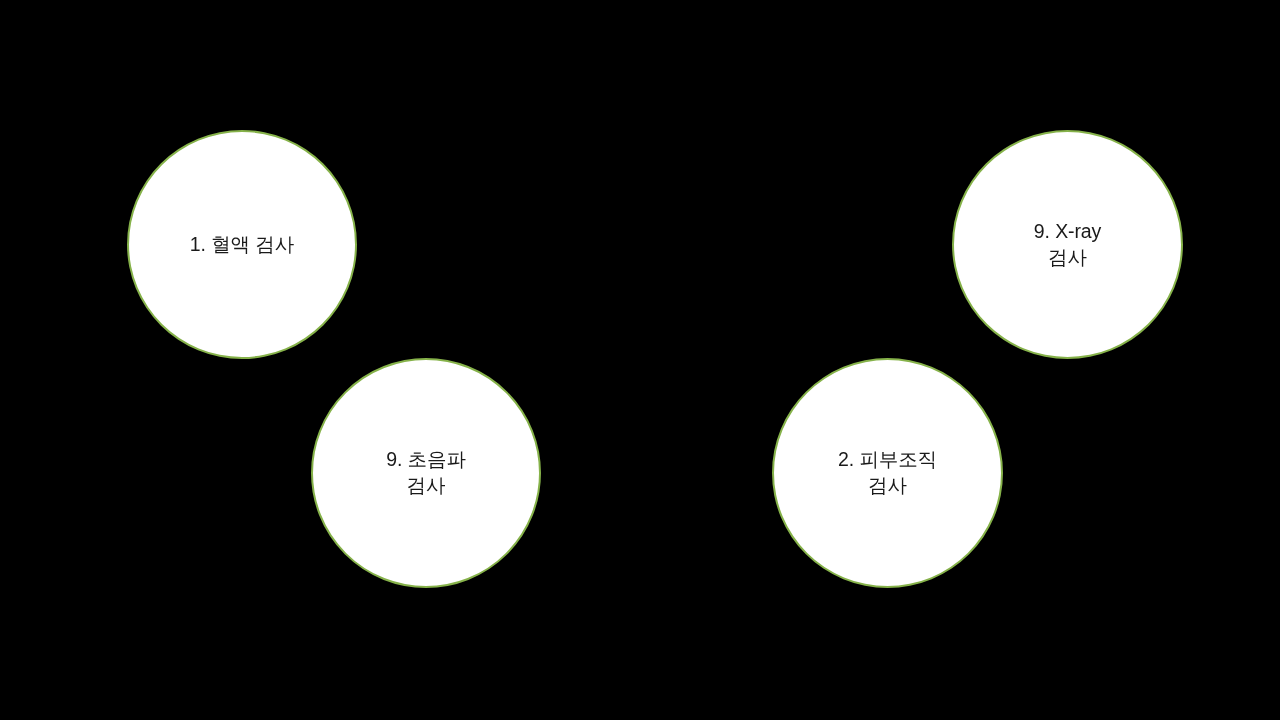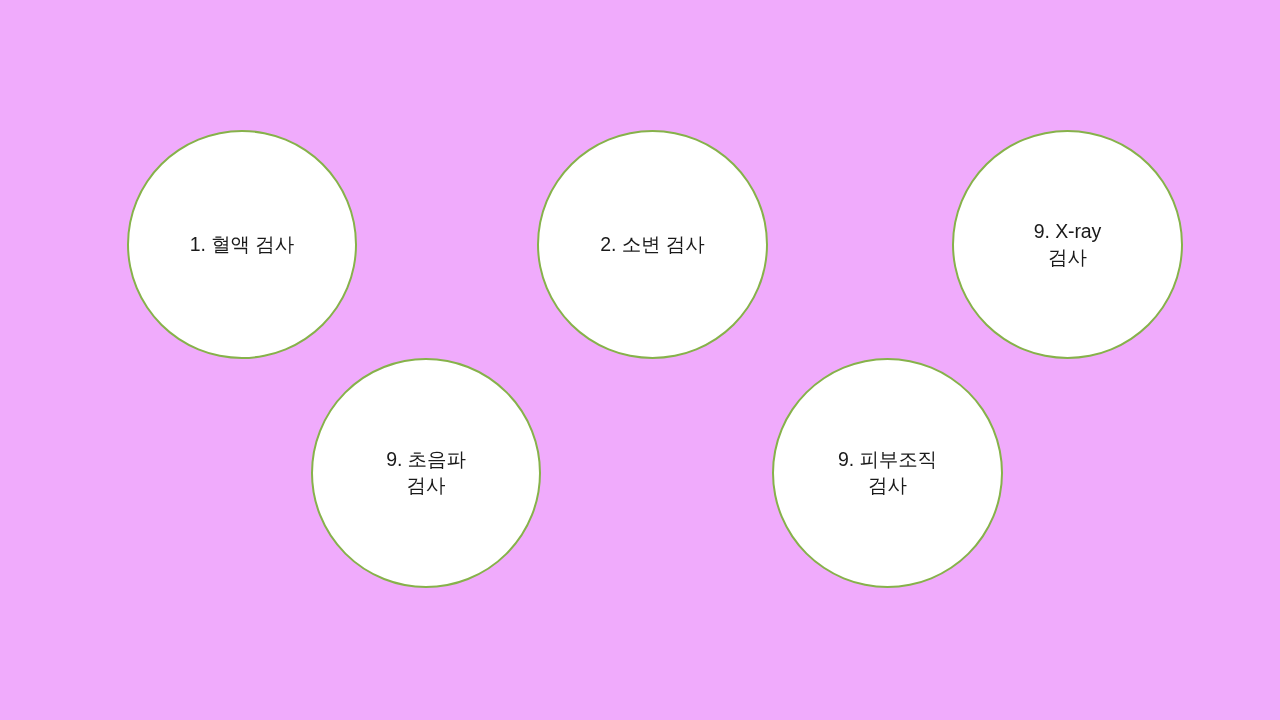--- a/index.html
+++ b/index.html
@@ -13,21 +13,21 @@
     font-family: "Liberation Sans", "DejaVu Sans", sans-serif;
     overflow: hidden;
     position: relative;
   }
   #slide-canvas {
     position: absolute;
     left: 0;
     top: 0;
     width: 1280px;
     height: 720px;
-    background: #f0abfc;
+    background: #000000;
   }
   .circle-node {
     position: absolute;
     box-sizing: border-box;
     border-radius: 50%;
     background: #ffffff;
     border: 2px solid #86b24a;
     display: flex;
     align-items: center;
     justify-content: center;
@@ -51,32 +51,29 @@
 </style>
 </head>
 <body>
 
 <div id="slide-canvas">
 
   <div class="circle-node" id="node-1">
     <span class="circle-label">1. 혈액 검사</span>
   </div>
 
-  <div class="circle-node" id="node-2">
-    <span class="circle-label">2. 소변 검사</span>
-  </div>
 
   <div class="circle-node" id="node-3">
     <span class="circle-label">9. X-ray
 검사</span>
   </div>
 
   <div class="circle-node" id="node-4">
     <span class="circle-label">9. 초음파
 검사</span>
   </div>
 
   <div class="circle-node" id="node-5">
-    <span class="circle-label">9. 피부조직
+    <span class="circle-label">2. 피부조직
 검사</span>
   </div>
 
 </div>
 
 </body></html>

